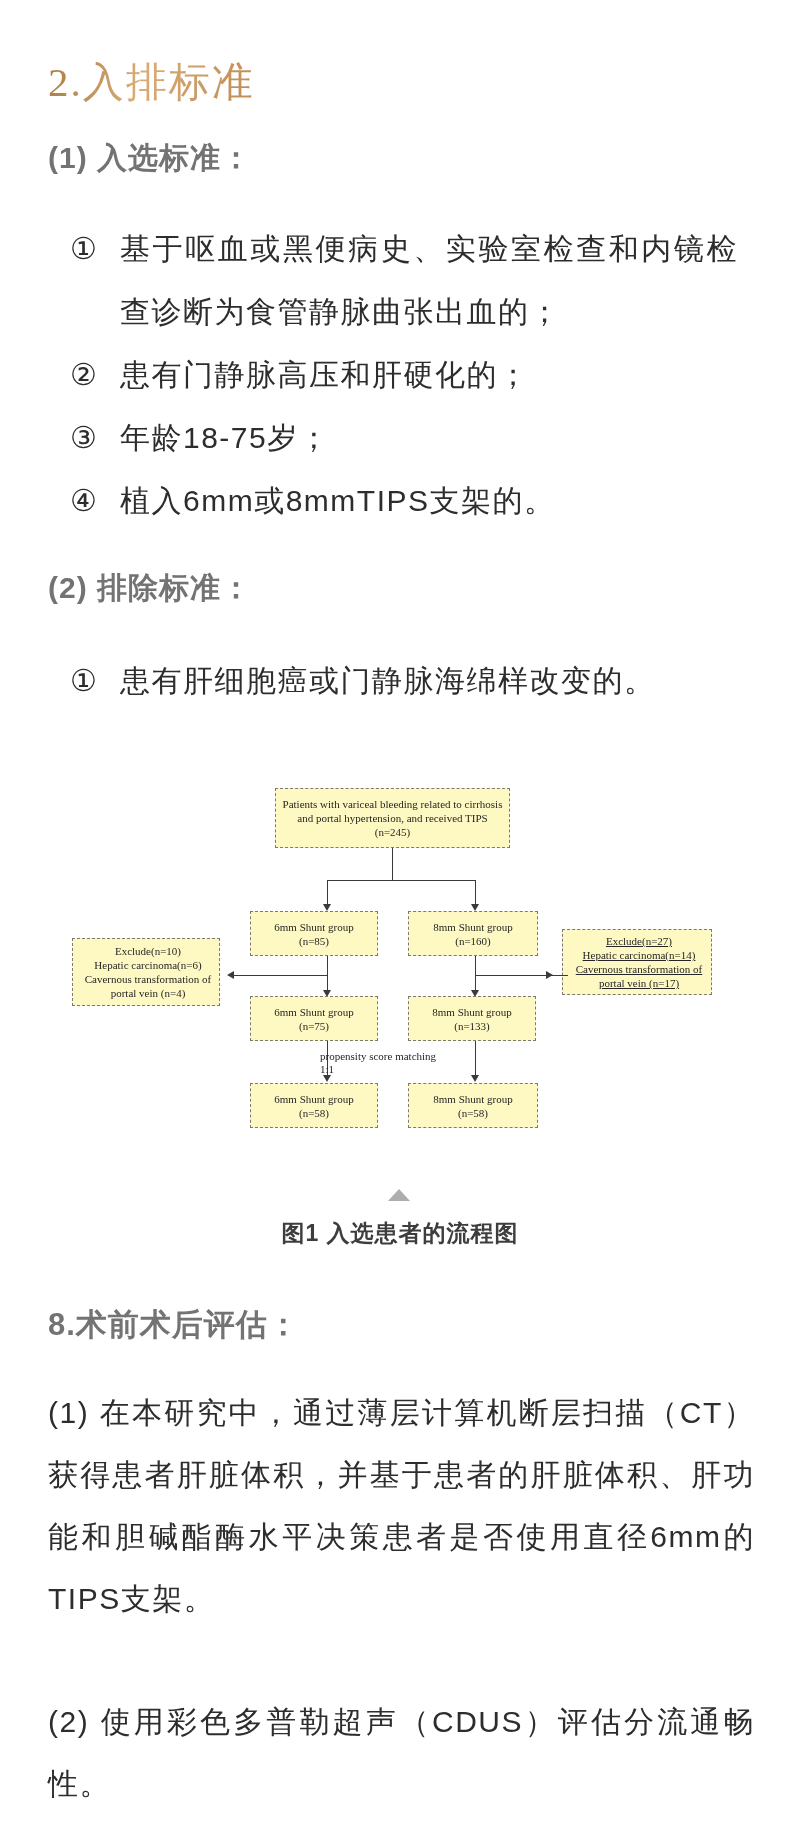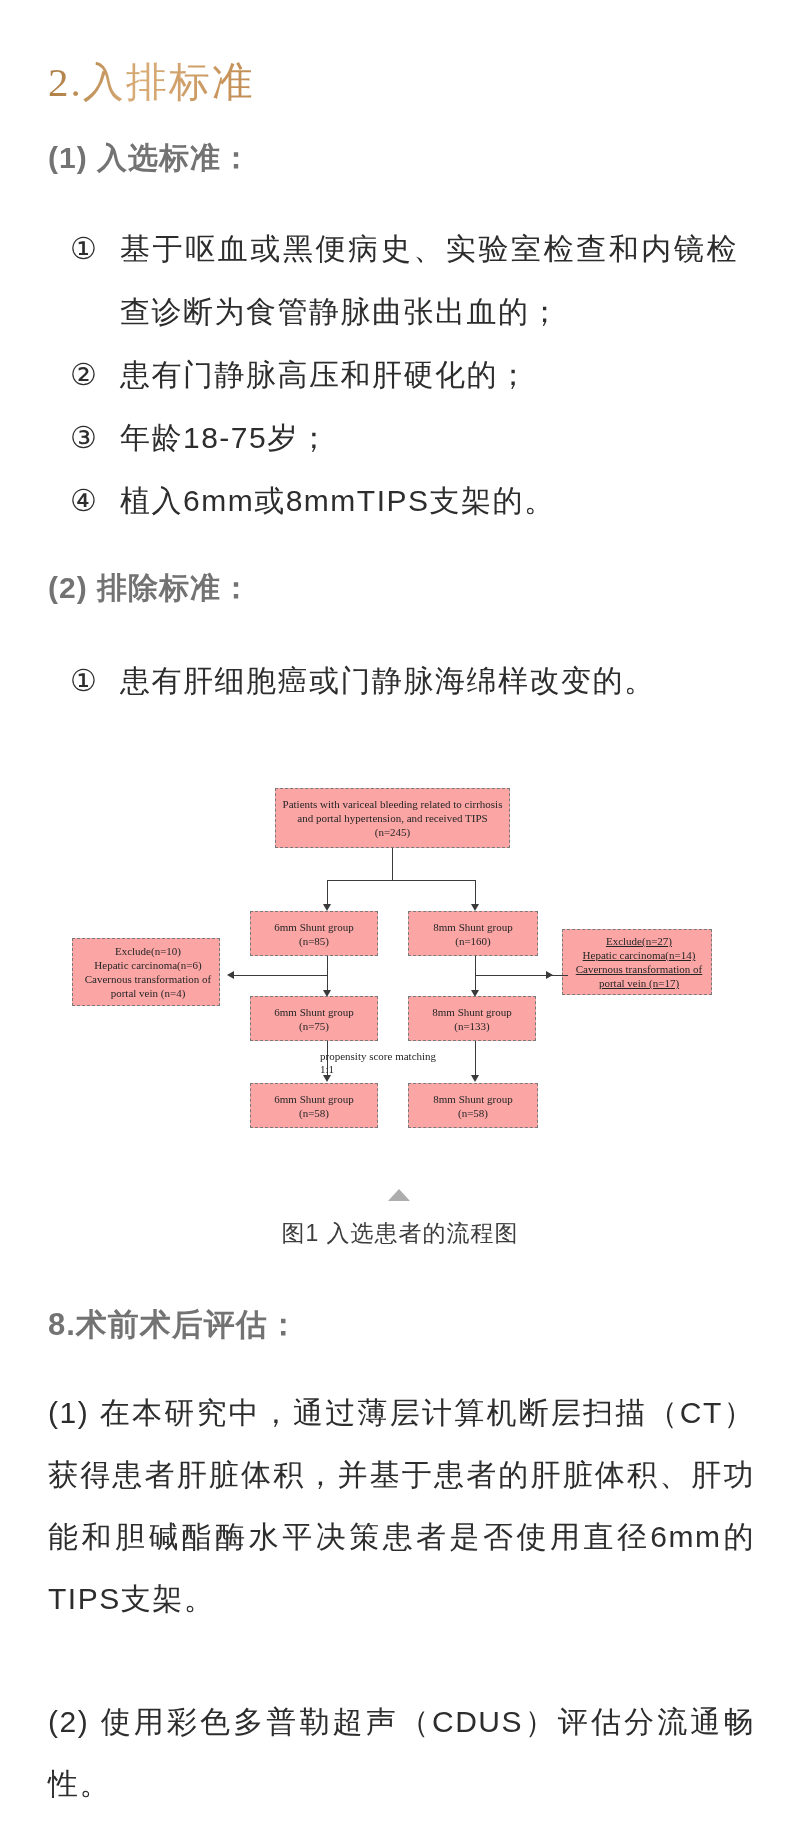--- a/index.html
+++ b/index.html
@@ -37,42 +37,42 @@
     text-align:justify;
   }
   .crit-list { left:70px; width:668px; }
   .crit-item { display:flex; font-size:30px; font-weight:300; line-height:63px; color:#2d2d2d; }
   .crit-item .num { width:50px; flex:0 0 50px; }
   .crit-item .txt { flex:1; text-align:justify; letter-spacing:1.5px; }
 
   
   .flowchart { left:0; top:770px; width:800px; height:370px; font-family:"Liberation Serif", serif; }
   .fbox {
-    position:absolute; border:1px dashed #7a7a7a; background:#fca5a5;
+    position:absolute; border:1px dashed #7a7a7a; background:#fef9c3;
     display:flex; flex-direction:column; justify-content:center;
     text-align:center; font-size:11px; line-height:14px; color:#262626;
     padding:2px 4px;
   }
   .fbox.left-align { text-align:center; justify-content:center; padding-left:8px; }
   .fline { position:absolute; background:#3a3a3a; }
   .ah { position:absolute; width:0; height:0; }
   .ah-down { border-left:4px solid transparent; border-right:4px solid transparent; border-top:7px solid #3a3a3a; }
   .ah-left { border-top:4px solid transparent; border-bottom:4px solid transparent; border-right:7px solid #3a3a3a; }
   .ah-right { border-top:4px solid transparent; border-bottom:4px solid transparent; border-left:7px solid #3a3a3a; }
   .psm { position:absolute; left:320px; top:280px; width:160px; text-align:left; font-size:11px; line-height:13px; color:#262626; }
 
   
   .tri-icon {
     left:388px; top:1189px; width:0; height:0;
     border-left:11px solid transparent; border-right:11px solid transparent;
     border-bottom:12px solid #adadad;
   }
   .fig-caption {
     left:0; top:1218px; width:800px; text-align:center;
-    font-size:23px; font-weight:400; color:#3d3d3d; letter-spacing:1px;
+    font-size:23px; font-weight:700; color:#3d3d3d; letter-spacing:1px;
   }
 </style>
 </head>
 <body>
 
 <h1 class="abs serif-title">2.入排标准</h1>
 
 <h2 class="abs gold-heading" style="top:138px;">(1) 入选标准：</h2>
 
 <div class="abs crit-list" style="top:217px;">

